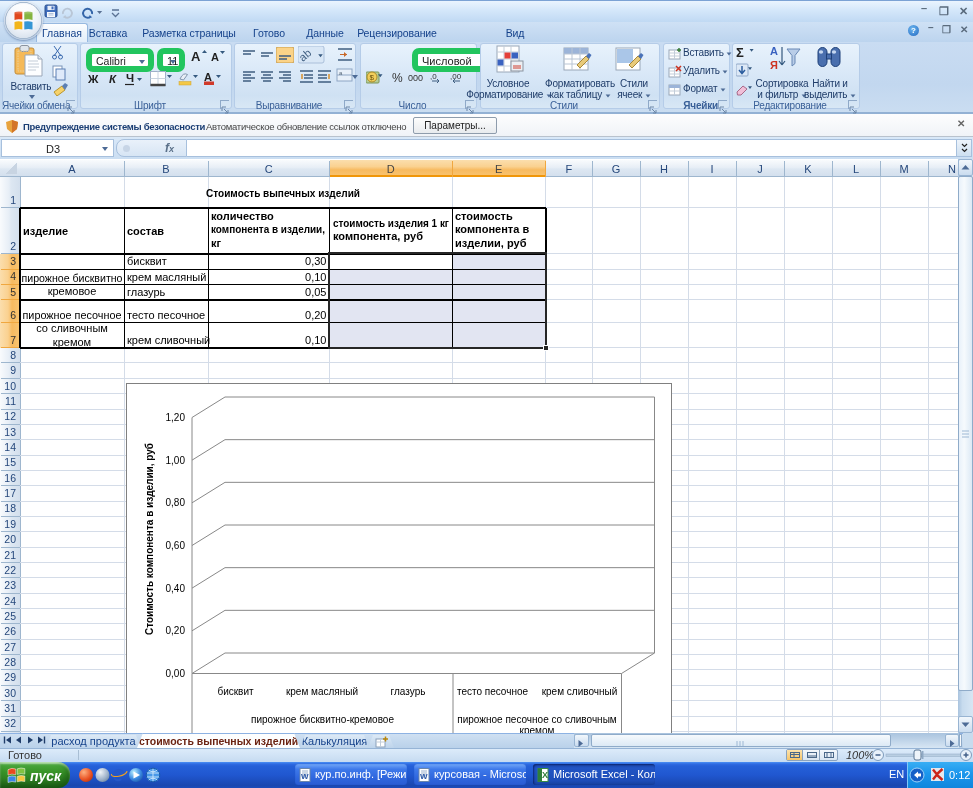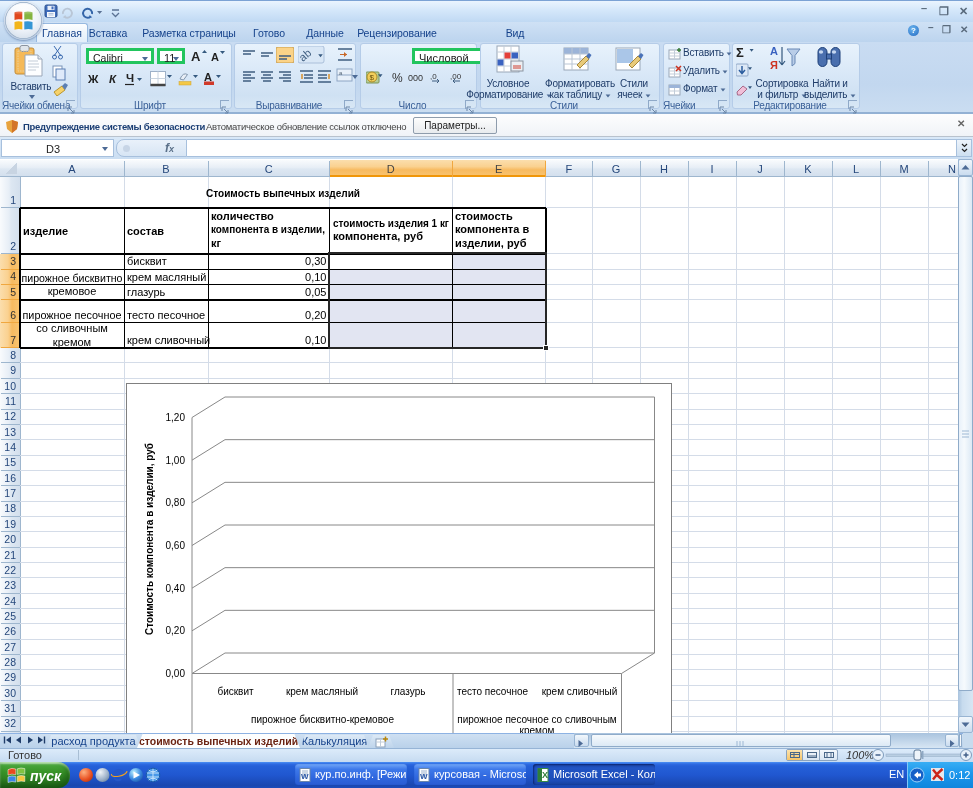--- a/index.html
+++ b/index.html
@@ -15,21 +15,21 @@
 
 #orb{left:4px;top:1px;width:39px;height:39px;border-radius:50%;background:radial-gradient(circle at 50% 35%,#fdfefe 0%,#e8eef6 40%,#c6d4e6 70%,#9fb6d0 100%);box-shadow:0 1px 2px rgba(60,90,140,.5);z-index:50;}
 
 #tabrow{left:0;top:22px;width:973px;height:20px;background:linear-gradient(#cfe1f5,#bcd4ee);}
 .rtab{position:absolute;top:3px;height:17px;line-height:17px;font-size:10.5px;letter-spacing:-0.1px;color:#15428b;text-align:center;white-space:nowrap;}
 #tabactive{position:absolute;top:23px;height:19px;background:linear-gradient(#fdfeff,#eef5fc 50%,#e3eefa);border:1px solid #97b9e0;border-bottom:none;border-radius:3px 3px 0 0;line-height:19px;font-size:10.5px;color:#15428b;text-align:center;white-space:nowrap;}
 
 #ribbon{left:0;top:42px;width:973px;height:72px;background:linear-gradient(#c9dcf2,#c2d7ef 60%,#caddf1);border-bottom:2px solid #93b1d4;}
 .grp{position:absolute;top:1px;height:66px;border:1px solid #b5cce8;border-radius:3px;background:linear-gradient(#e8f2fc,#d8e7f7 50%,#cfe1f3 80%,#d8e7f5);}
 .launch{position:absolute;bottom:2px;width:9px;height:9px;border:1px solid #8fa9c8;border-right:none;border-bottom:none;color:#6b86a8;}
-.combo{position:absolute;height:16px;background:#fff;border:3px solid #22c55e;border-radius:0;font-size:11px;color:#222;padding-left:4px;line-height:14px;}
+.combo{position:absolute;height:24px;background:#fff;border:6px solid #22c55e;border-radius:7px;font-size:11px;color:#222;padding-left:4px;line-height:14px;}
 .combo .dd{position:absolute;right:2px;top:5px;}
 .dd{width:0;height:0;border-left:3px solid transparent;border-right:3px solid transparent;border-top:4px solid #4d6b96;display:inline-block;}
 .icontxt{font-size:10px;color:#1f3c69;letter-spacing:-0.2px;}
 
 #secbar{left:0;top:114px;width:973px;height:23px;background:linear-gradient(#fdfdfe,#f0f3f7);border-bottom:1px solid #b9c2cd;}
 
 #fbar{left:0;top:137px;width:973px;height:22px;background:linear-gradient(#d9e8f8,#cbdef2);}
 #namebox{left:1px;top:139px;width:113px;height:18px;background:#fff;border:1px solid #a7c0dd;font-size:11px;color:#222;}
 #fxzone{left:116px;top:139px;width:71px;height:18px;background:linear-gradient(#e9f1fa,#d7e5f4);border:1px solid #a7c0dd;border-radius:8px 0 0 8px;}
 #finput{left:187px;top:139px;width:773px;height:18px;background:#fff;border:1px solid #a7c0dd;border-left:none;}
@@ -278,21 +278,21 @@
 <div class="abs icontxt" style="left:520px;top:89px;width:120px;text-align:center;">как таблицу <span class="dd" style="transform:scale(0.8);"></span></div>
 <div class="abs" style="left:615px;top:45px;"><svg width="30" height="30">
           <rect x="1" y="3" width="24" height="22" fill="#fff" stroke="#9aa7b8"></rect>
           <rect x="2" y="4" width="16" height="14" fill="#aac6e8"></rect>
           <path d="M14 20 l9 -9 3 3 -9 9 z" fill="#e8ca7a" stroke="#a8883a"></path>
           <path d="M23 11 l3 -3 2.5 2 -2.5 4z" fill="#4a72b8"></path>
         </svg></div>
 <div class="abs icontxt" style="left:606px;top:78px;width:56px;text-align:center;">Стили</div>
 <div class="abs icontxt" style="left:606px;top:89px;width:56px;text-align:center;">ячеек <span class="dd" style="transform:scale(0.8);"></span></div>
 <div class="grp" style="left:663px;top:43px;width:67px;"></div>
-<div class="abs" style="left:663px;top:100px;width:55px;text-align:left;font-size:10px;color:#3a6098;letter-spacing:-0.2px;white-space:nowrap;">Ячейки</div>
+<div class="abs" style="left:663px;top:100px;width:55px;text-align:right;font-size:10px;color:#3a6098;letter-spacing:-0.2px;white-space:nowrap;font-weight:bold;">Ячейки</div>
 <div class="abs launch" style="left:718px;top:100px;"><svg width="9" height="9">
           <path d="M1 1 h4 M1 1 v4 M3 3 l4 4 M7 4 v3 h-3" stroke="#6b86a8" fill="none"></path>
         </svg></div>
 <div class="abs" style="left:668px;top:46px;"><svg width="14" height="13">
           <rect x="1" y="3" width="11" height="9" fill="#fff" stroke="#9aa7b8"></rect>
           <path d="M1 6 h11 M1 9 h11 M6.5 3 v9" stroke="#c3cdd9"></path>
           <path d="M9 0 h4 M11 -2 v4" stroke="#3a7c3a" stroke-width="1.5" transform="translate(0,3)"></path>
         </svg></div>
 <div class="abs icontxt" style="left:683px;top:47px;">Вставить <span class="dd" style="transform:scale(0.8);"></span></div>
 <div class="abs" style="left:668px;top:64px;"><svg width="14" height="13">

